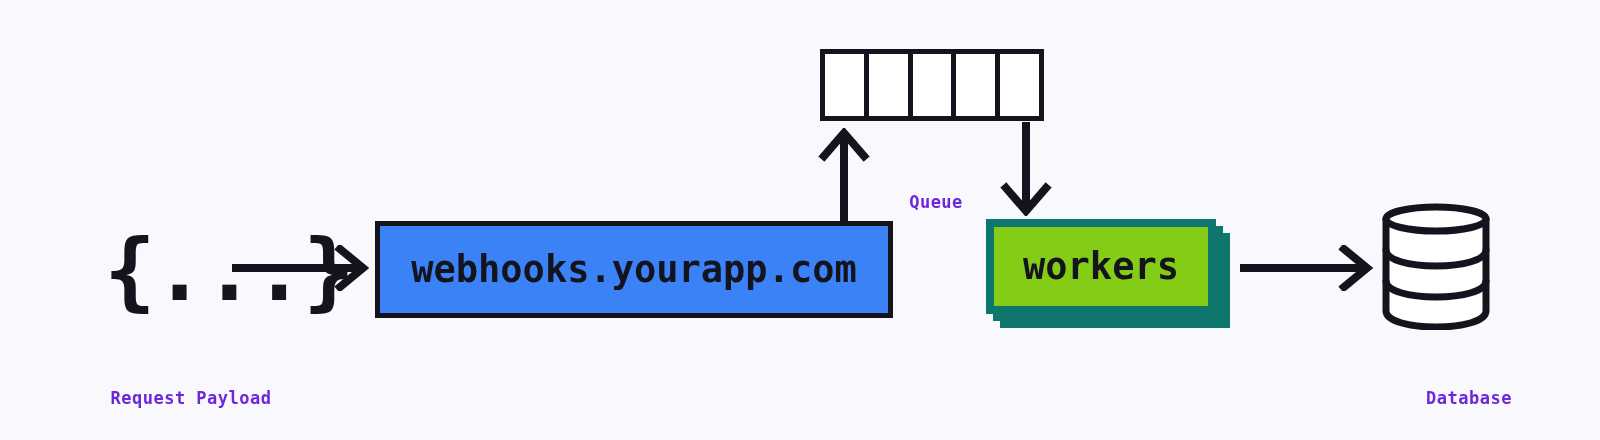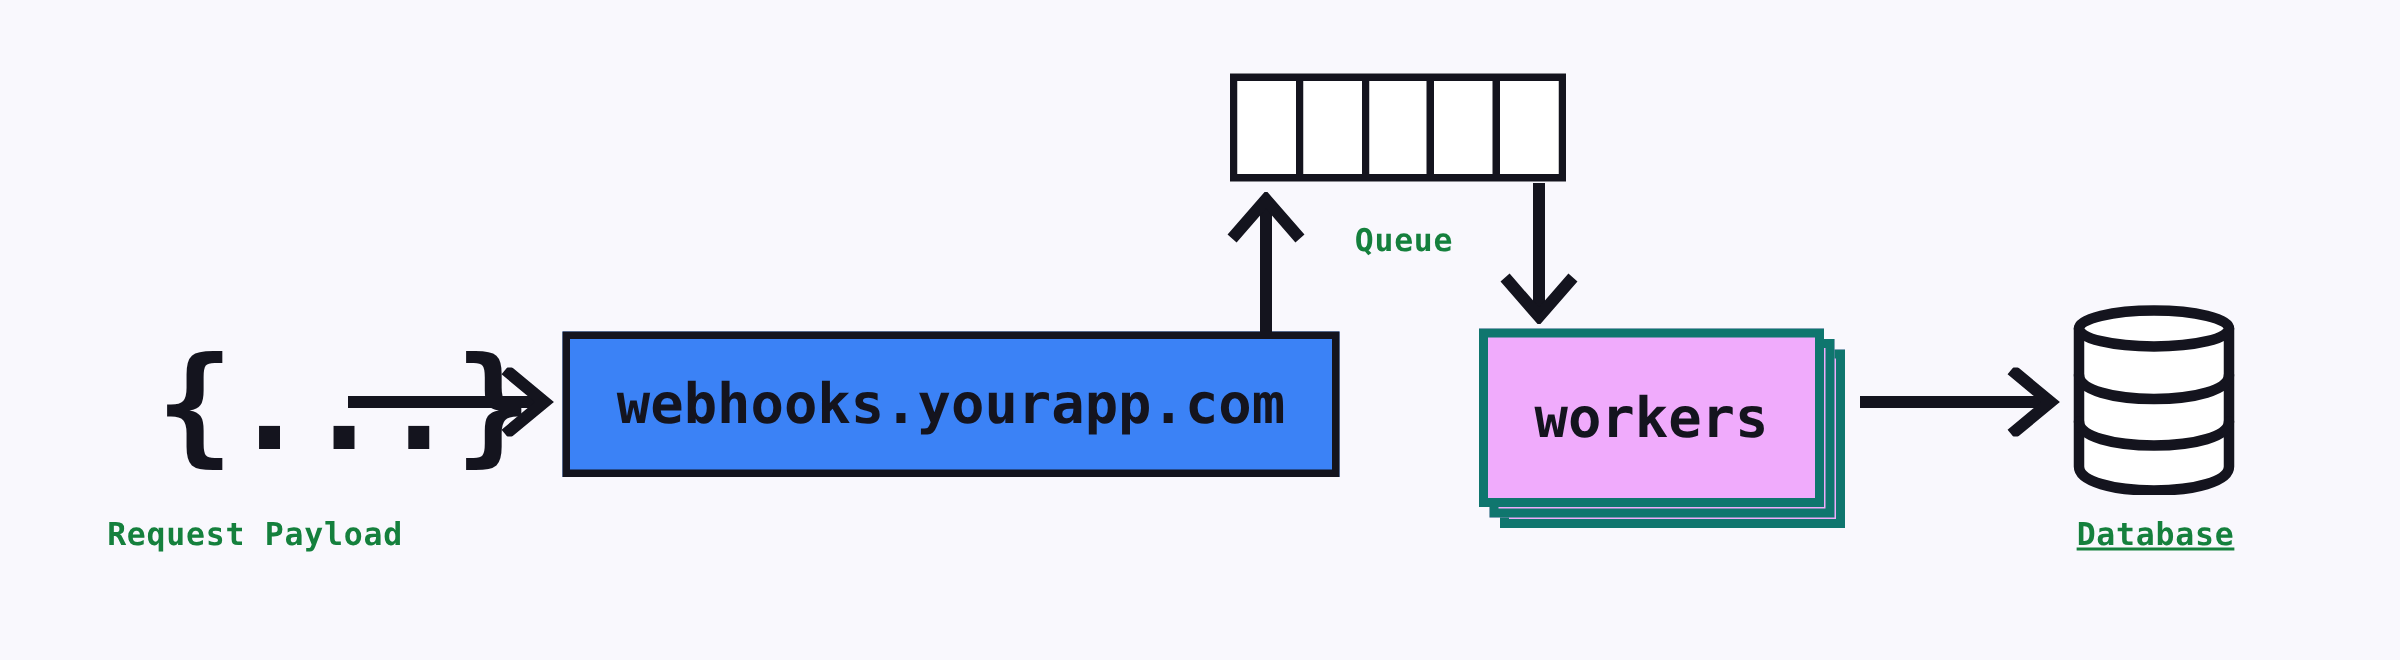--- a/index.html
+++ b/index.html
@@ -31,31 +31,32 @@
     font-weight: 700;
     line-height: 100px;
     text-align: center;
     letter-spacing: -2px;
     white-space: nowrap;
   }
 
   
   .caption {
     position: absolute;
-    color: #15803d;
-    font-family: "DejaVu Sans Mono", monospace;
-    font-size: 21px;
+    color: #6d28d9;
+    font-family: "DejaVu Sans Mono", monospace;
+    font-size: 17px;
     font-weight: 700;
     letter-spacing: 0.5px;
     white-space: nowrap;
     text-align: center;
-  }
-  #payload-caption { left: 0px;    top: 344px; width: 340px; }
+    margin-top: 44px;
+  }
+  #payload-caption { left: 0px;    top: 344px; width: 340px; padding-left: 21px; }
   #queue-caption   { left: 876px;  top: 148px; width: 120px; text-align: center;}
-  #database-caption{ left: 1357px; top: 344px; width: 160px; text-decoration: underline; }
+  #database-caption{ left: 1389px; top: 344px; width: 160px; }
 
   
   #server-box {
     left: 375px;
     top: 221px;
     width: 518px;
     height: 97px;
     background: #3b82f6;
     border: 5px solid #14141e;
     box-sizing: border-box;
@@ -94,23 +95,23 @@
   
   #workers-stack {
     left: 986px;
     top: 219px;
     width: 244px;
     height: 122px;
   }
   #workers-stack .sheet {
     position: absolute;
     width: 230px;
-    height: 119px;
-    background: #f0abfc;
-    border: 6px solid #0f766e;
+    height: 95px;
+    background: #84cc16;
+    border: 8px solid #0f766e;
     box-sizing: border-box;
   }
   #workers-stack .sheet.back2 { left: 14px; top: 14px; }
   #workers-stack .sheet.back1 { left: 7px;  top: 7px;  }
   #workers-stack .sheet.front {
     left: 0; top: 0;
     display: flex;
     align-items: center;
     justify-content: center;
   }

